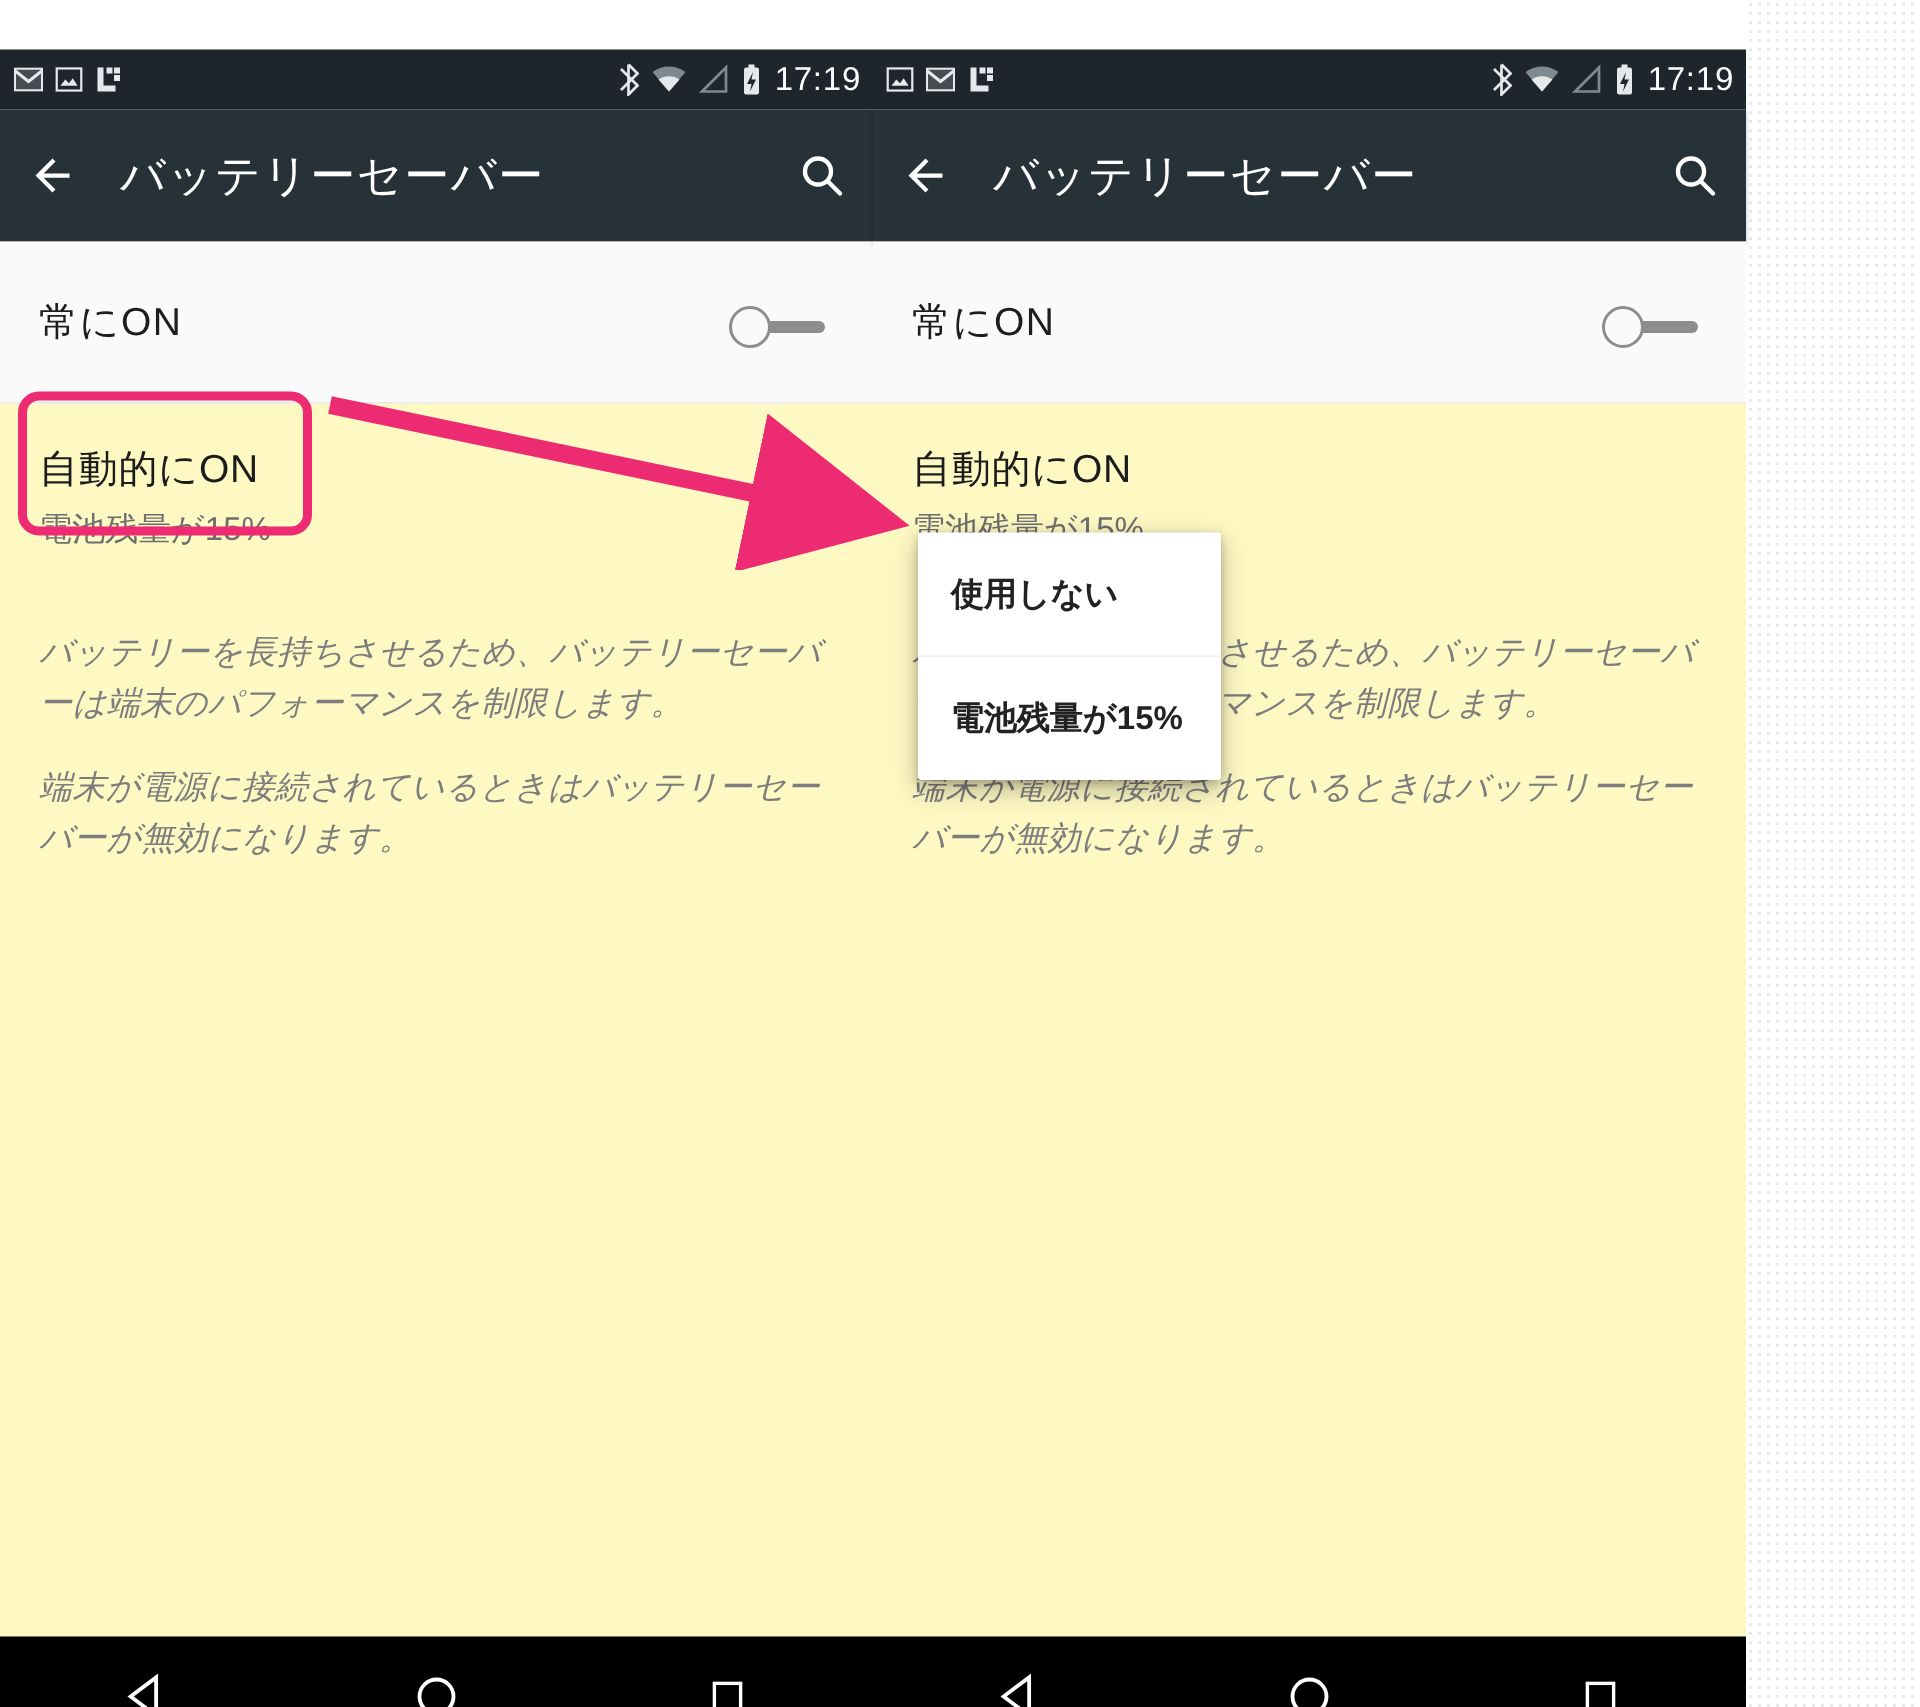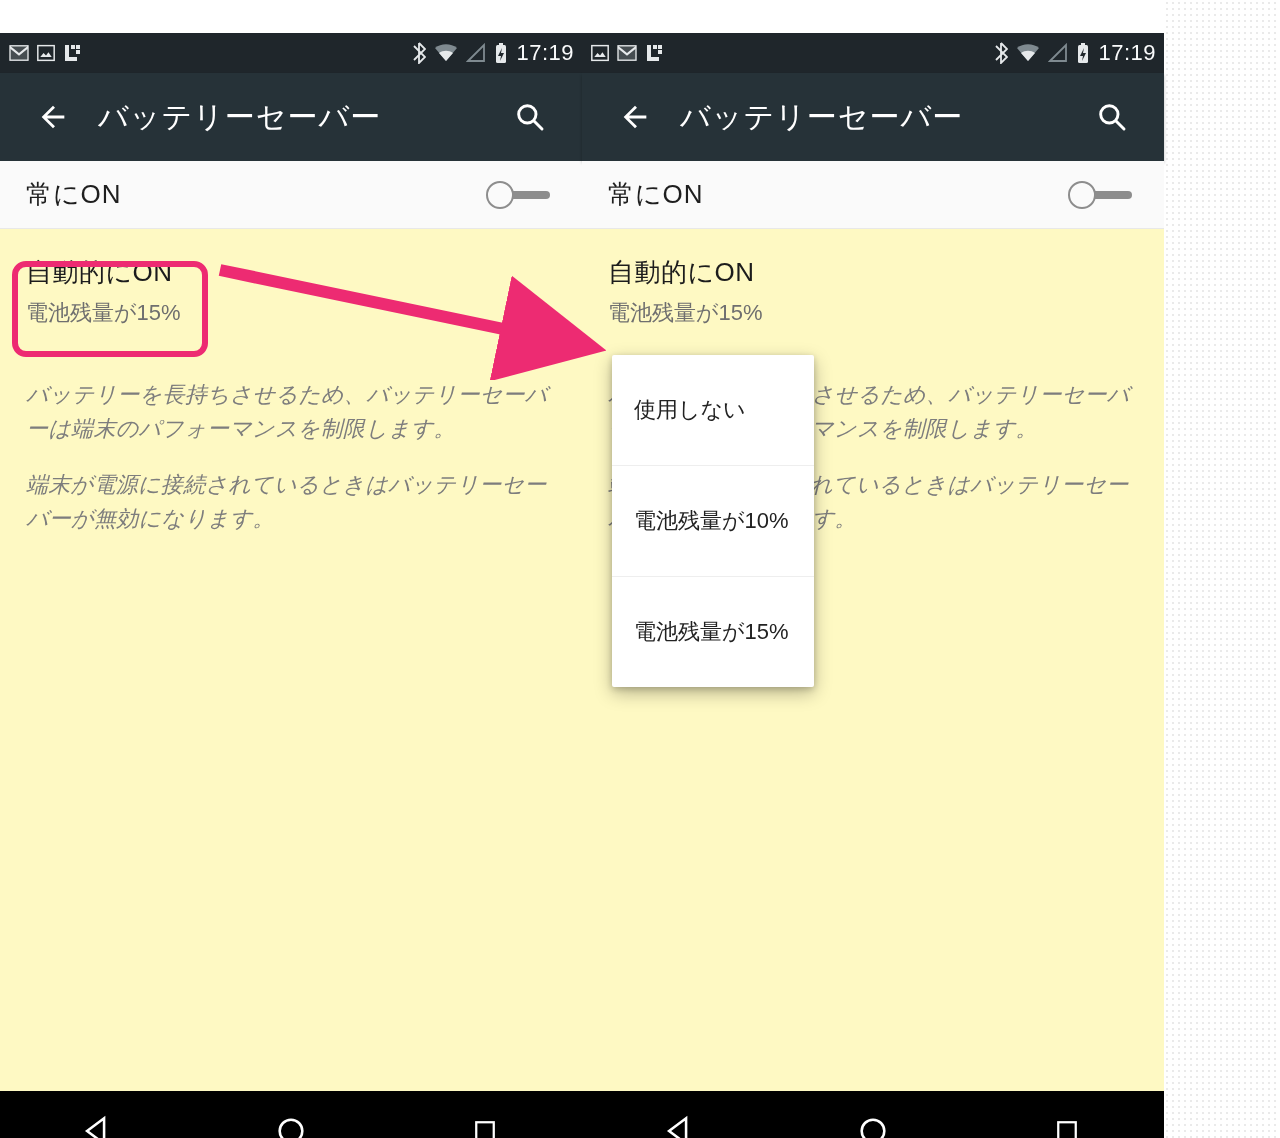--- a/index.html
+++ b/index.html
@@ -12,27 +12,27 @@
   
   .statusbar { height: 40px; background: #1f262b; color: #e6e9eb; display: flex; align-items: center; padding: 0 8px; }
   .statusbar .left { display:flex; align-items:center; gap:6px; }
   .statusbar .spacer { flex:1; }
   .statusbar .right { display:flex; align-items:center; gap:8px; }
   .statusbar .clock { font-size: 22px; font-weight: 500; letter-spacing: .5px; color: #fafbfc; }
   .ic { display:inline-flex; align-items:center; justify-content:center; }
   .ic svg { display:block; }
 
   
-  .appbar { height: 88px; background: #263238; color: #fff; display:flex; align-items:center; padding: 0 36px; box-shadow: 0 2px 3px rgba(0,0,0,.25); }
+  .appbar { height: 88px; background: #263238; color: #fff; display:flex; align-items:center; padding: 0 18px; box-shadow: 0 2px 3px rgba(0,0,0,.25); }
   .appbar .back { color:#fff; }
   .appbar .title { font-size: 30px; font-weight: 500; letter-spacing: 1px; margin-left: 28px; flex:1; }
   .appbar .search { color:#fff; }
 
   
-  .row { display:flex; align-items:center; padding: 16px 26px; border-bottom: 1px solid #e8e8e8; background:#fafafa; }
+  .row { display:flex; align-items:flex-end; padding: 36px 26px; border-bottom: 1px solid #e8e8e8; background:#fafafa; }
   .row .label { font-size: 26px; color:#1e1e1e; letter-spacing: 1px; flex:1; }
 
   
   .switch { position:relative; width:70px; height:28px; }
   .switch .track { position:absolute; top:10px; left:16px; width:48px; height:8px; background:#8d8d8d; border-radius:4px; }
   .switch .thumb { position:absolute; top:0; left:0; width:28px; height:28px; border:2.5px solid #8d8d8d; border-radius:50%; background:#fafafa; }
 
   
   .auto-block { padding: 26px 26px 10px; }
   .auto-title { font-size: 26px; color:#1c1c1c; letter-spacing: .5px; }
@@ -43,21 +43,21 @@
   .desc p + p { margin-top: 22px; }
 
   
   .hl { position:absolute; border: 6px solid #ed2b72; border-radius: 14px; pointer-events:none; }
 
   
   .arrow-wrap { position:absolute; pointer-events:none; }
 
   
   .popup { position:absolute; background:#fff; border-radius:2px; box-shadow: 0 6px 18px rgba(0,0,0,.28), 0 2px 6px rgba(0,0,0,.18); overflow:hidden; }
-  .popup .item { padding: 40px 22px; font-size: 22px; color:#222; border-bottom:1px solid #eee; white-space:nowrap; }
+  .popup .item { padding: 26px 22px; font-size: 22px; color:#222; border-bottom:1px solid #eee; white-space:nowrap;font-weight:bold; }
   .popup .item:last-child { border-bottom:none; }
 
   
   .navbar { position:absolute; left:0; right:0; bottom:0; height:80px; background:#000; display:flex; align-items:center; justify-content:space-around; }
   .navbar .nbtn { width:46px; height:46px; display:flex; align-items:center; justify-content:center; }
   .navbar svg { display:block; }
 
   
   .side-halftone { position:absolute; top:0; right:0; width:116px; height:1138px; background:#fff; }
   .side-halftone::after { content:""; position:absolute; inset:0; background-image: radial-gradient(#d0d0d0 1px, transparent 1.2px); background-size: 6px 6px; opacity:.45; }
@@ -264,21 +264,20 @@
         <div class="auto-sub">電池残量が15%</div>
       </div>
 
       <div class="desc" style="margin-top:30px;">
         <p>バッテリーを長持ちさせるため、バッテリーセーバーは端末のパフォーマンスを制限します。</p>
         <p>端末が電源に接続されているときはバッテリーセーバーが無効になります。</p>
       </div>
 
       <div class="popup" style="left:30px; top:322px; width:202px;">
         <div class="item">使用しない</div>
-        <div class="item">電池残量が10%</div>
         <div class="item">電池残量が15%</div>
       </div>
 
       <div class="navbar">
         <div class="nbtn">
           <svg width="34" height="34" viewBox="0 0 24 24">
               <path fill="none" stroke="#fff" stroke-width="1.8" d="M17 3v18L5 12z"></path>
             </svg>
         </div>
         <div class="nbtn">

